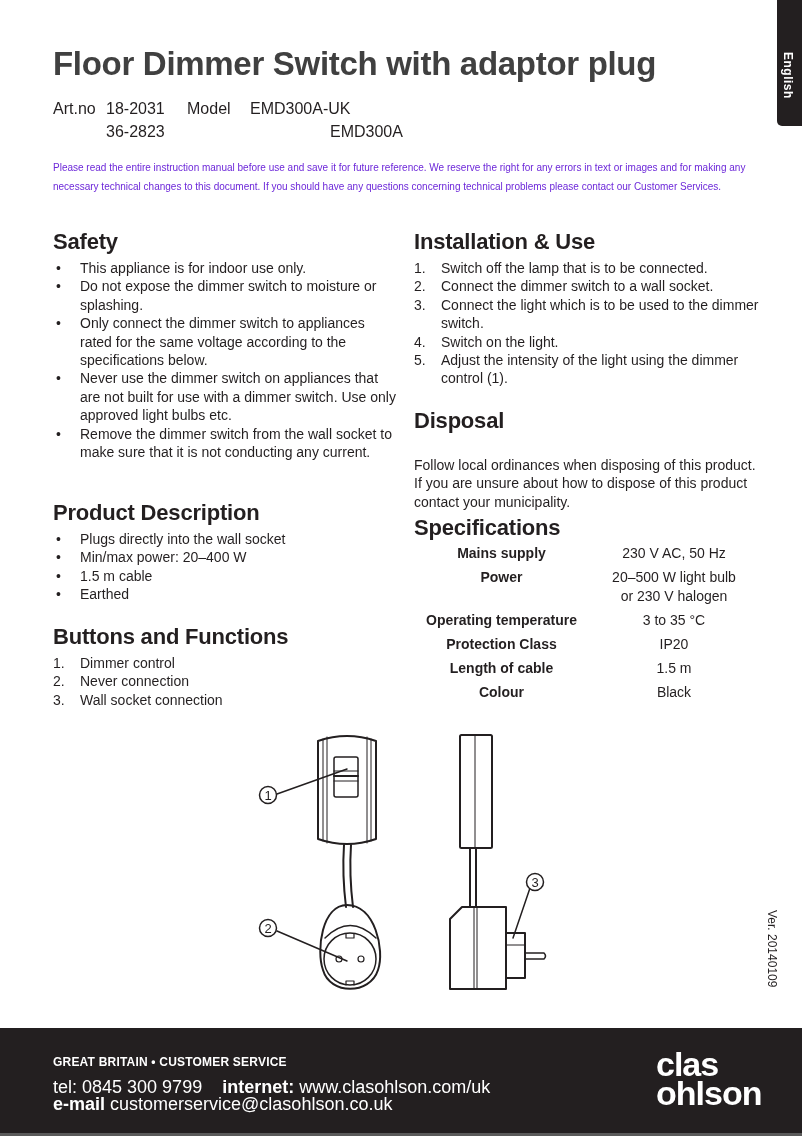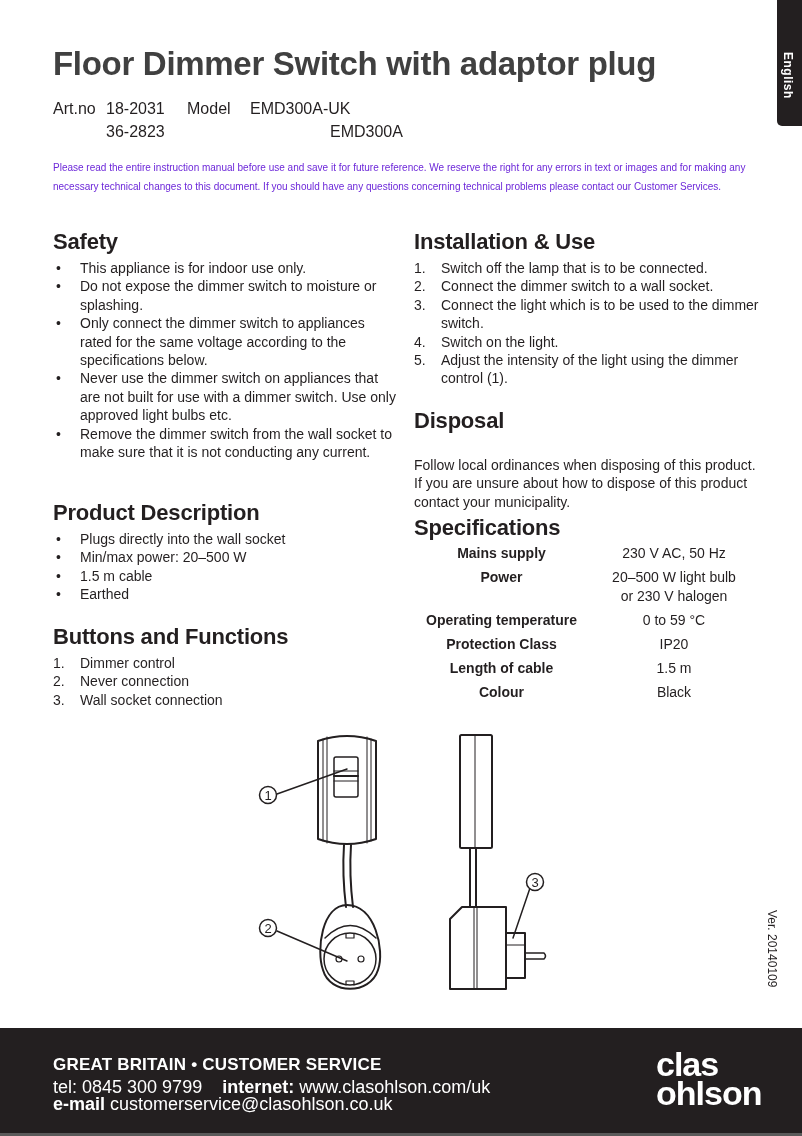--- a/index.html
+++ b/index.html
@@ -28,21 +28,21 @@
   .spec .r { display: flex; line-height: 19px; margin-bottom: 5px; }
   .spec .k { width: 175px; font-weight: bold; }
   .spec .v { flex: 1; }
 
   .fig { position: absolute; left: 250px; top: 725px; }
 
   .ver { position: absolute; left: 765px; top: 910px; font-size: 12px; writing-mode: vertical-rl; color: #231f20; }
 
   .footer { position: absolute; left: 0; top: 1028px; width: 802px; height: 108px; background: #231f20; color: #fff; }
   .footer .line2 { position: absolute; left: 0; bottom: 0; width: 802px; height: 3px; background: #5a5a5a; }
-  .f-head { position: absolute; left: 53px; top: 27px; font-size: 17px; font-weight: bold; letter-spacing: 0.2px; }
+  .f-head { position: absolute; left: 53px; top: 27px; font-size: 12px; font-weight: bold; letter-spacing: 0.2px; }
   .f-contact { position: absolute; left: 53px; top: 51px; font-size: 18px; line-height: 17px; }
   .f-contact b { font-weight: bold; }
   .logo { position: absolute; left: 656px; top: 22px; font-size: 34px; font-weight: bold; line-height: 29px; letter-spacing: -1px; }
 </style>
 </head>
 <body>
 
 <div class="lang-tab">
   <span>English</span>
 </div>
@@ -72,21 +72,21 @@
     <li><span class="mark">•</span><span>Only connect the dimmer switch to appliances rated for the same voltage according to the specifications below.</span></li>
     <li><span class="mark">•</span><span>Never use the dimmer switch on appliances that are not built for use with a dimmer switch. Use only approved light bulbs etc.</span></li>
     <li><span class="mark">•</span><span>Remove the dimmer switch from the wall socket to make sure that it is not conducting any current.</span></li>
   </ul>
 </div>
 
 <div class="col" style="left:53px; top:500px; width:345px;">
   <h2>Product Description</h2>
   <ul class="list bul" style="margin-top:4px;">
     <li><span class="mark">•</span><span>Plugs directly into the wall socket</span></li>
-    <li><span class="mark">•</span><span>Min/max power: 20–500 W</span></li>
+    <li><span class="mark">•</span><span>Min/max power: 20–400 W</span></li>
     <li><span class="mark">•</span><span>1.5 m cable</span></li>
     <li><span class="mark">•</span><span>Earthed</span></li>
   </ul>
 </div>
 
 <div class="col" style="left:53px; top:624px; width:345px;">
   <h2>Buttons and Functions</h2>
   <ol class="list" style="margin-top:4px;">
     <li><span class="mark">1.</span><span>Dimmer control</span></li>
     <li><span class="mark">2.</span><span>Never connection</span></li>
@@ -116,21 +116,21 @@
     <div class="r">
         <span class="k">Mains supply</span>
         <span class="v">230 V AC, 50 Hz</span>
       </div>
     <div class="r">
         <span class="k">Power</span>
         <span class="v"><span>20–500 W light bulb</span><br><span>or 230 V halogen</span></span>
       </div>
     <div class="r">
         <span class="k">Operating temperature</span>
-        <span class="v">0 to 59 °C</span>
+        <span class="v">3 to 35 °C</span>
       </div>
     <div class="r">
         <span class="k">Protection Class</span>
         <span class="v">IP20</span>
       </div>
     <div class="r">
         <span class="k">Length of cable</span>
         <span class="v">1.5 m</span>
       </div>
     <div class="r">

